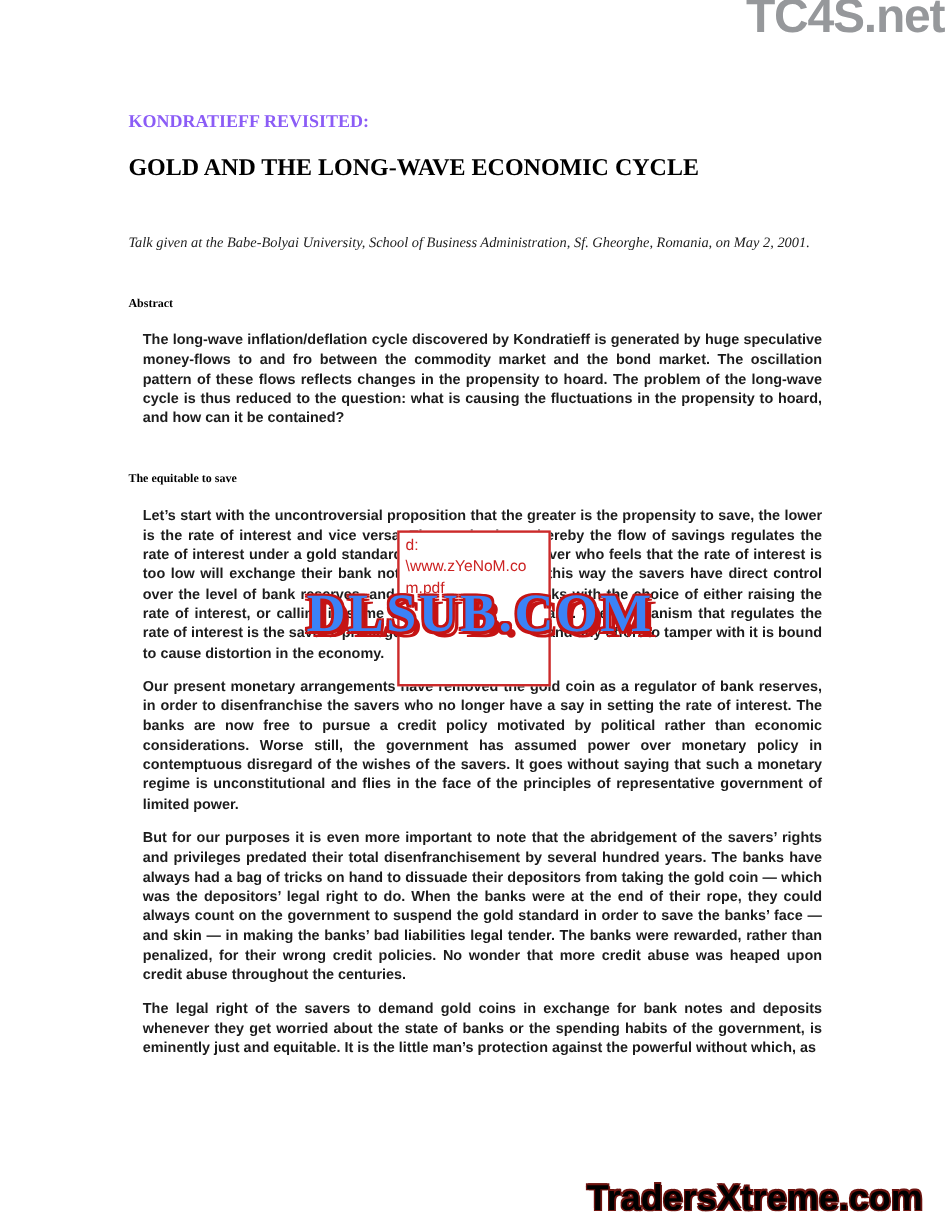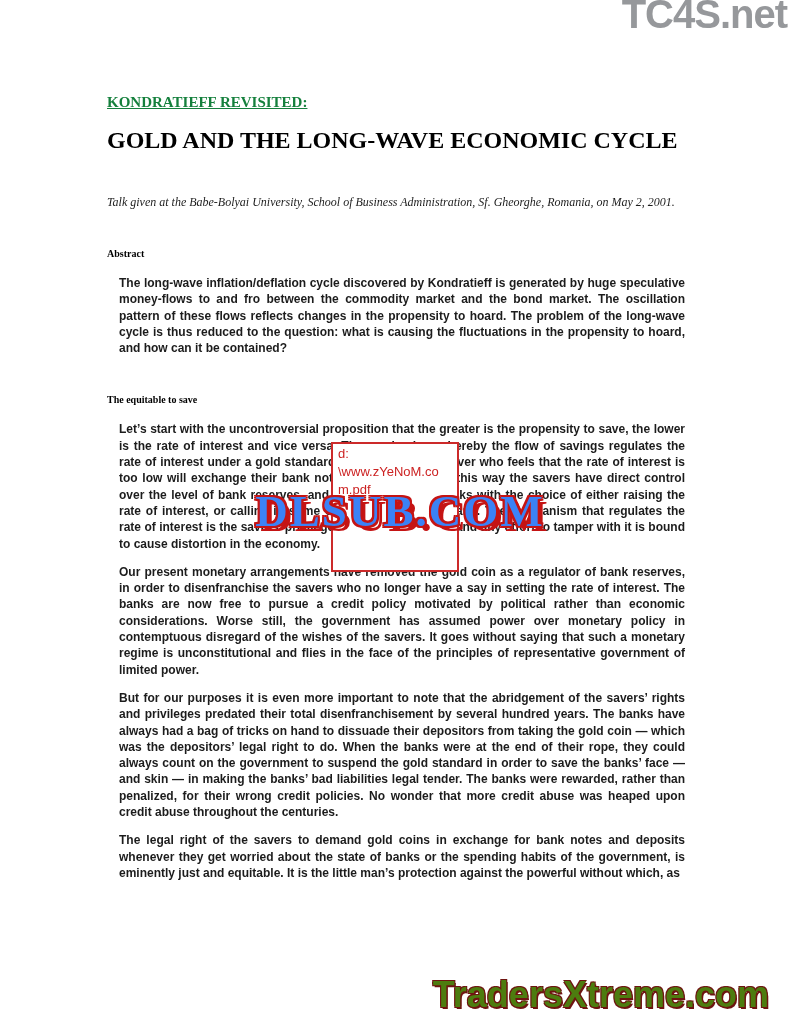--- a/index.html
+++ b/index.html
@@ -15,22 +15,22 @@
   
   .wm-top {
     position: absolute; top: -8px; right: 4px;
     font-family: "Liberation Sans", sans-serif;
     font-weight: bold; font-size: 40px; letter-spacing: -1px;
     color: #96989b;
   }
   .wm-bottom {
     position: absolute; bottom: 8px; right: 22px;
     font-family: "Liberation Sans", sans-serif;
-    font-weight: bold; font-size: 36px;
-    color: #4d7c0f;
+    font-weight: bold; font-size: 30px;
+    color: #000000;
     text-shadow: 1.5px 1.5px 0 #6e1410, -1px -1px 0 #6e1410,
                  1px -1px 0 #6e1410, -1px 1px 0 #6e1410;
   }
   .stamp-box {
     position: absolute; left: 331px; top: 442px;
     width: 124px; height: 126px;
     background: #ffffff;
     border: 2px solid #cc2a2a;
     z-index: 5;
   }
@@ -55,25 +55,25 @@
   }
 
   
   .content {
     position: absolute; left: 107px; top: 93px; width: 578px;
     color: #1c1c1c;
   }
   .title-small {
     font-family: "Liberation Serif", serif;
     font-weight: bold; font-size: 15px; line-height: 18px;
-    margin: 0 0 17px 0; color: #15803d; text-decoration: underline;
+    margin: 0 0 17px 0; color: #8b5cf6;
   }
   .title-large {
     font-family: "Liberation Serif", serif;
-    font-weight: bold; font-size: 24px; line-height: 24px;
+    font-weight: bold; font-size: 20px; line-height: 24px;
     margin: 0 0 0 0; color: #000;
   }
   .author {
     font-family: "Liberation Serif", serif;
     font-weight: bold; font-style: italic;
     font-size: 11px; line-height: 13px; color: #000;
   }
   .venue {
     margin: 42px 0 0 0;
     font-style: italic; font-size: 12px; line-height: 16px;

